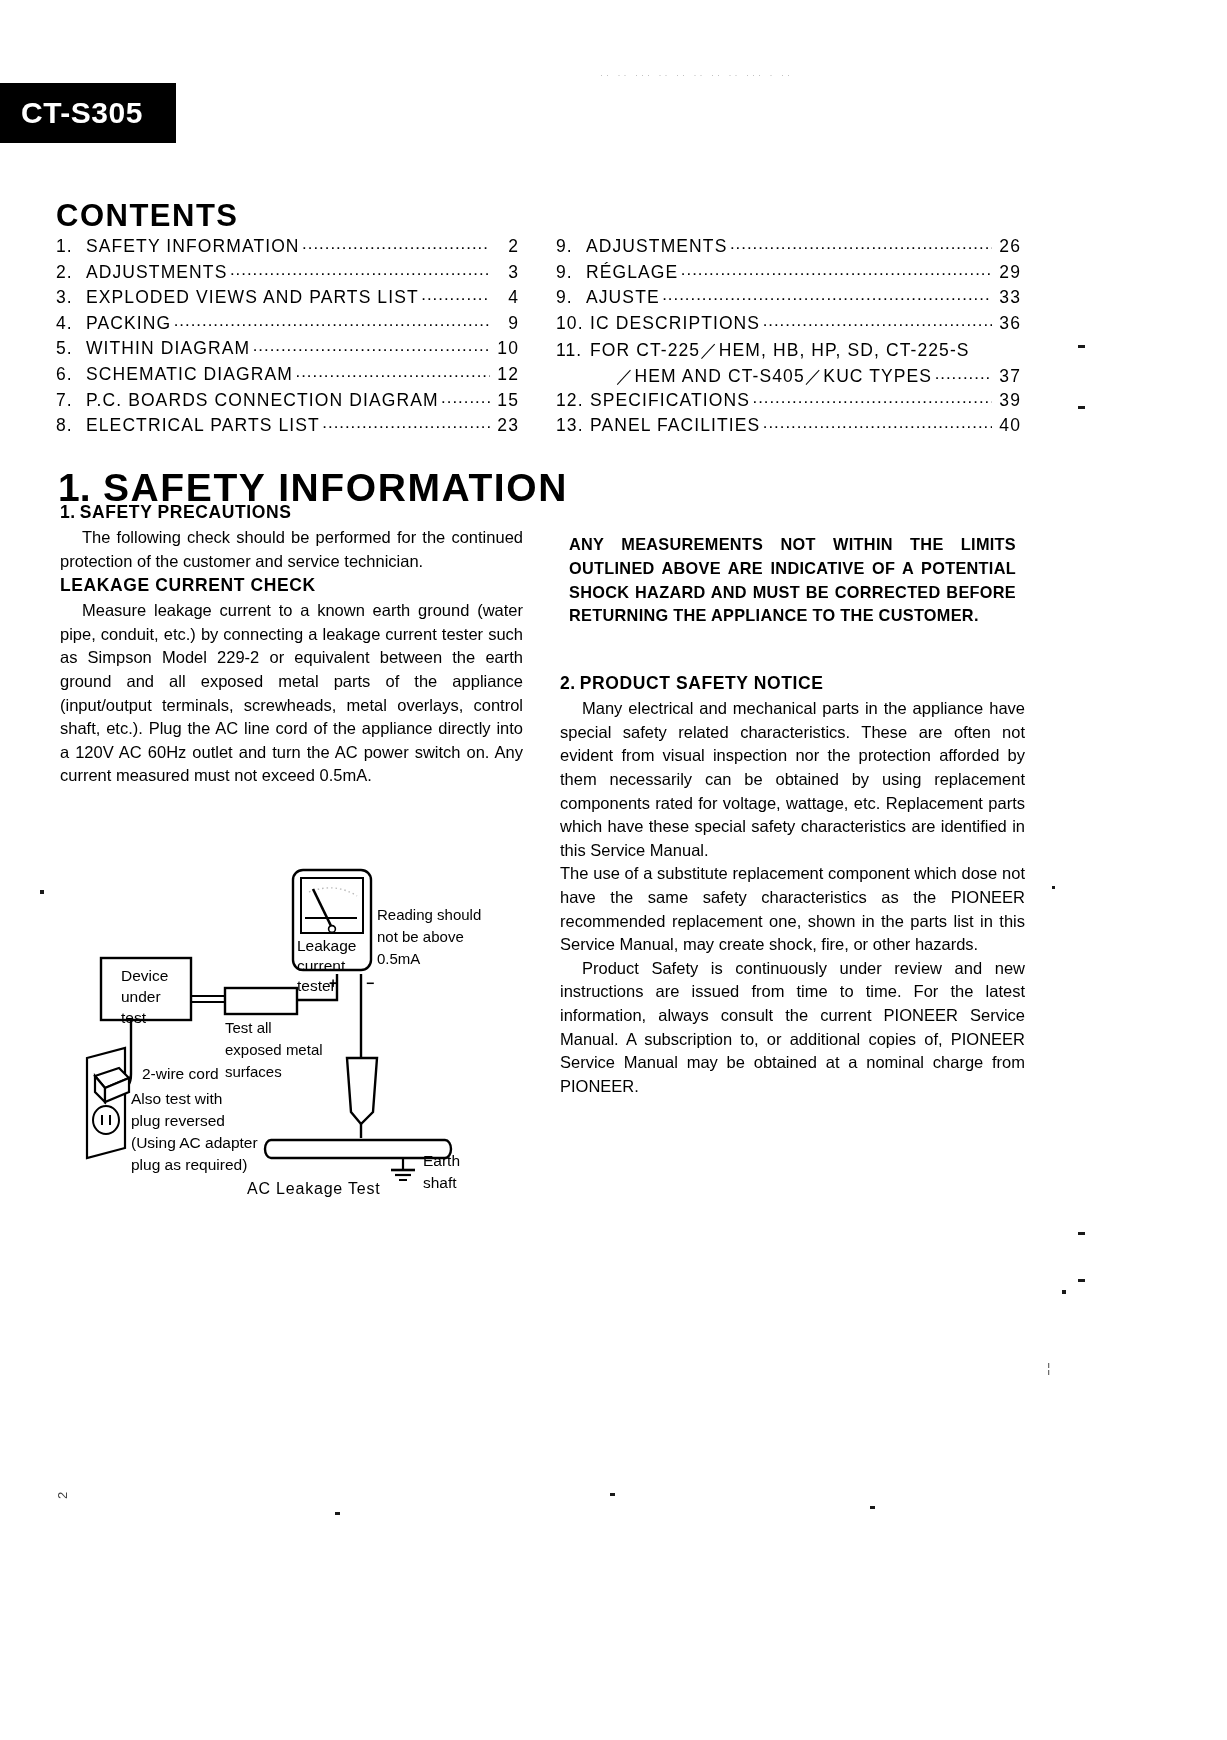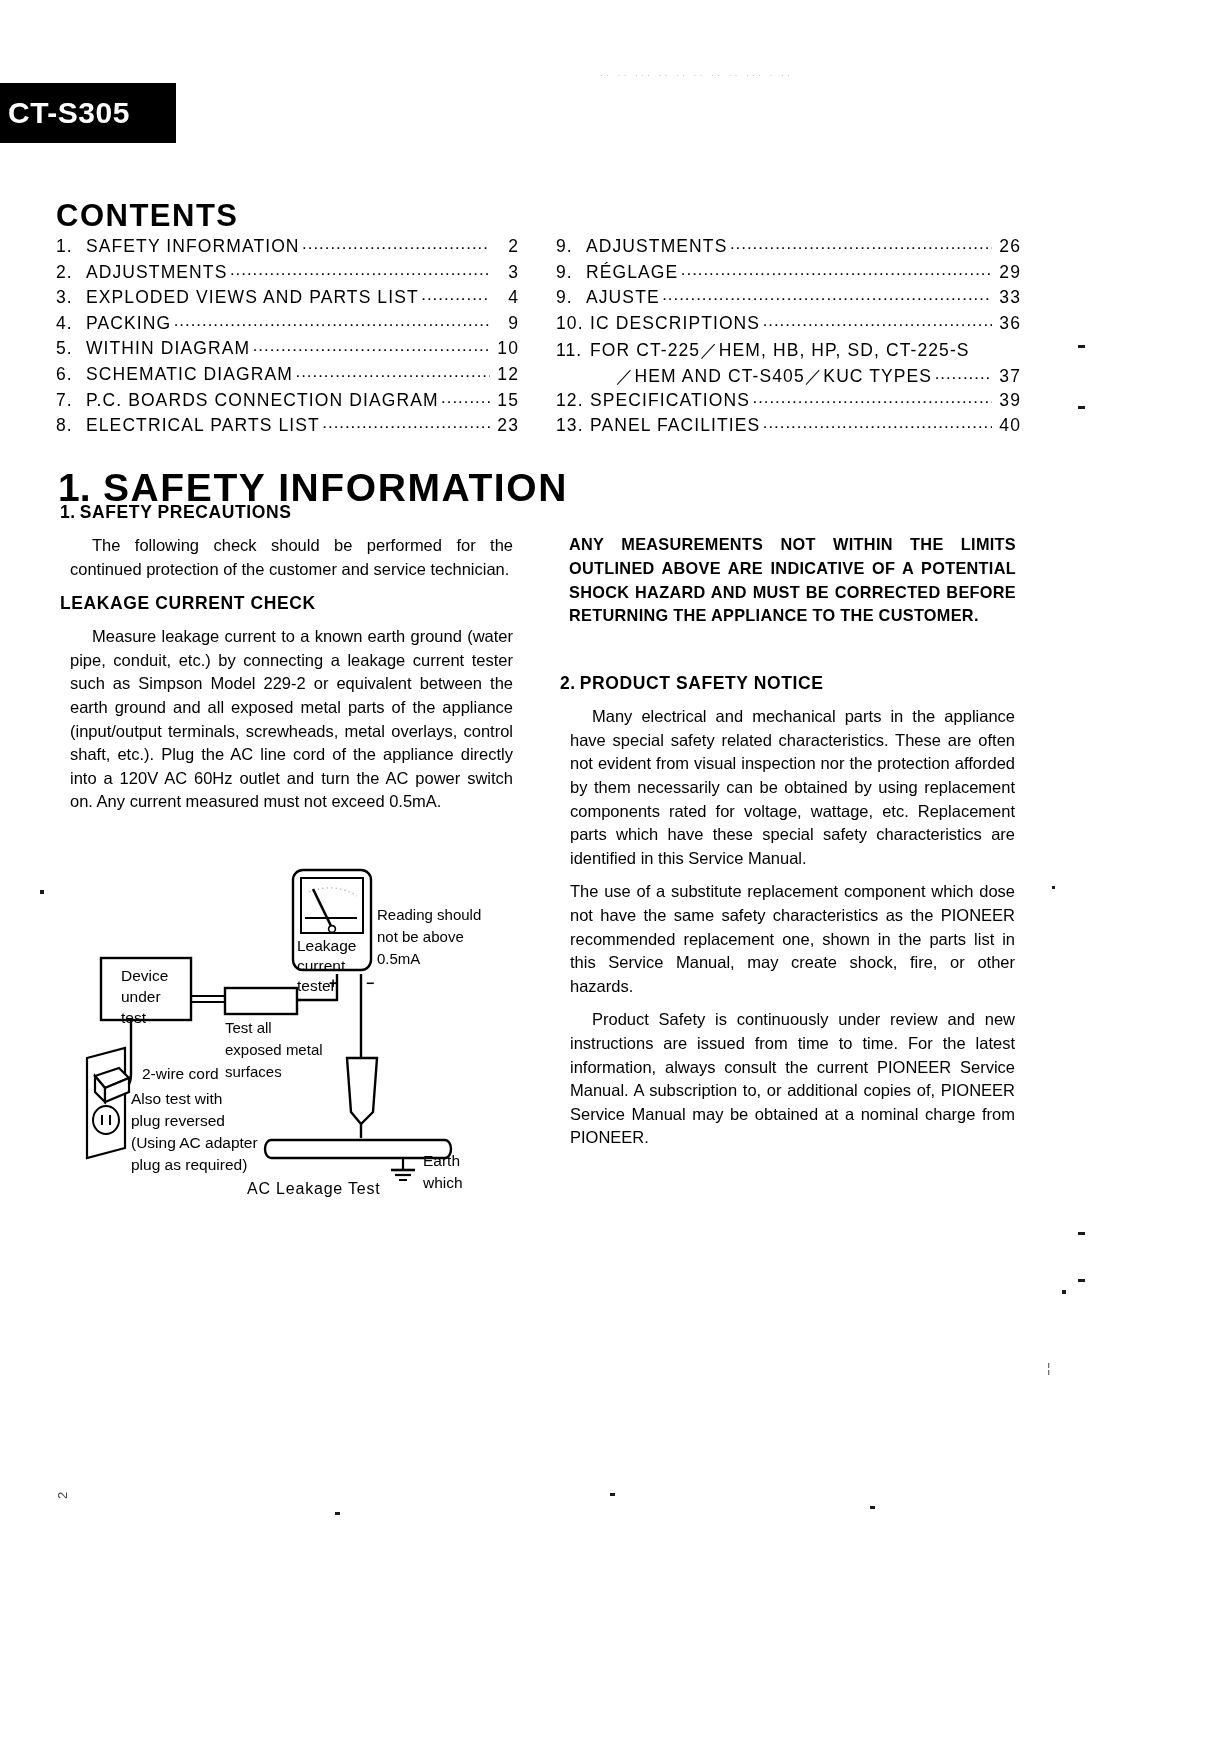--- a/index.html
+++ b/index.html
@@ -15,21 +15,21 @@
 
   
   .badge {
     position:absolute; left:0px; top:83px;
     width:176px; height:60px;
     background:#000;
     display:flex; align-items:center;
   }
   .badge-text {
     color:#fff; font-size:30px; font-weight:bold;
-    letter-spacing:0.5px; padding-left:8px;
+    letter-spacing:0.5px; padding-left:21px;
     white-space:nowrap;
   }
 
   
   .scan-marks { position:absolute; left:600px; top:70px; width:420px; height:14px;
     font-size:9px; color:#b9b9b9; letter-spacing:3px; overflow:hidden; white-space:nowrap;}
 
   
   .contents-title {
     position:absolute; left:56px; top:198px;
@@ -63,21 +63,21 @@
   .col { position:absolute; width:463px; font-size:16.5px; line-height:23.6px; }
   .col.left  { left:60px;  top:500px; }
   .col.right { left:560px; top:524px; width:465px; }
 
   h3.sub {
     font-size:17.5px; font-weight:bold; letter-spacing:0.6px;
     margin:0 0 2px 0; line-height:24px;
   }
   h3.sub .n { margin-right:4px; }
   p.body {
-    margin:10px; text-align:justify; text-justify:inter-word;
+    margin:0; text-align:justify; text-justify:inter-word;
     line-height:23.6px;
   }
   p.body.ind { text-indent:22px; }
   p.warn {
     margin:9px; font-weight:bold; letter-spacing:0.3px;
     text-align:justify; line-height:23.8px; font-size:16.3px;
   }
   .gap-lg { height:34px; }
   .tri { font-size:13px; }
 
@@ -311,21 +311,21 @@
 
     <div style="position:absolute;left:46px;top:226px;font-size:15.5px;line-height:22px;">
       <div>Also test with</div>
       <div>plug reversed</div>
       <div>(Using AC adapter</div>
       <div>plug as required)</div>
     </div>
 
     <div style="position:absolute;left:338px;top:288px;font-size:15.5px;line-height:22px;">
       <div>Earth</div>
-      <div>which</div>
+      <div>shaft</div>
     </div>
   </div>
 
   <div class="fig-caption">AC  Leakage Test</div>
 
   <div class="folio">2</div>
 
   <div class="mark" style="left:1078px;top:345px;width:7px;height:3px;"></div>
   <div class="mark" style="left:1078px;top:406px;width:7px;height:3px;"></div>
   <div class="mark" style="left:1078px;top:1232px;width:7px;height:3px;"></div>

